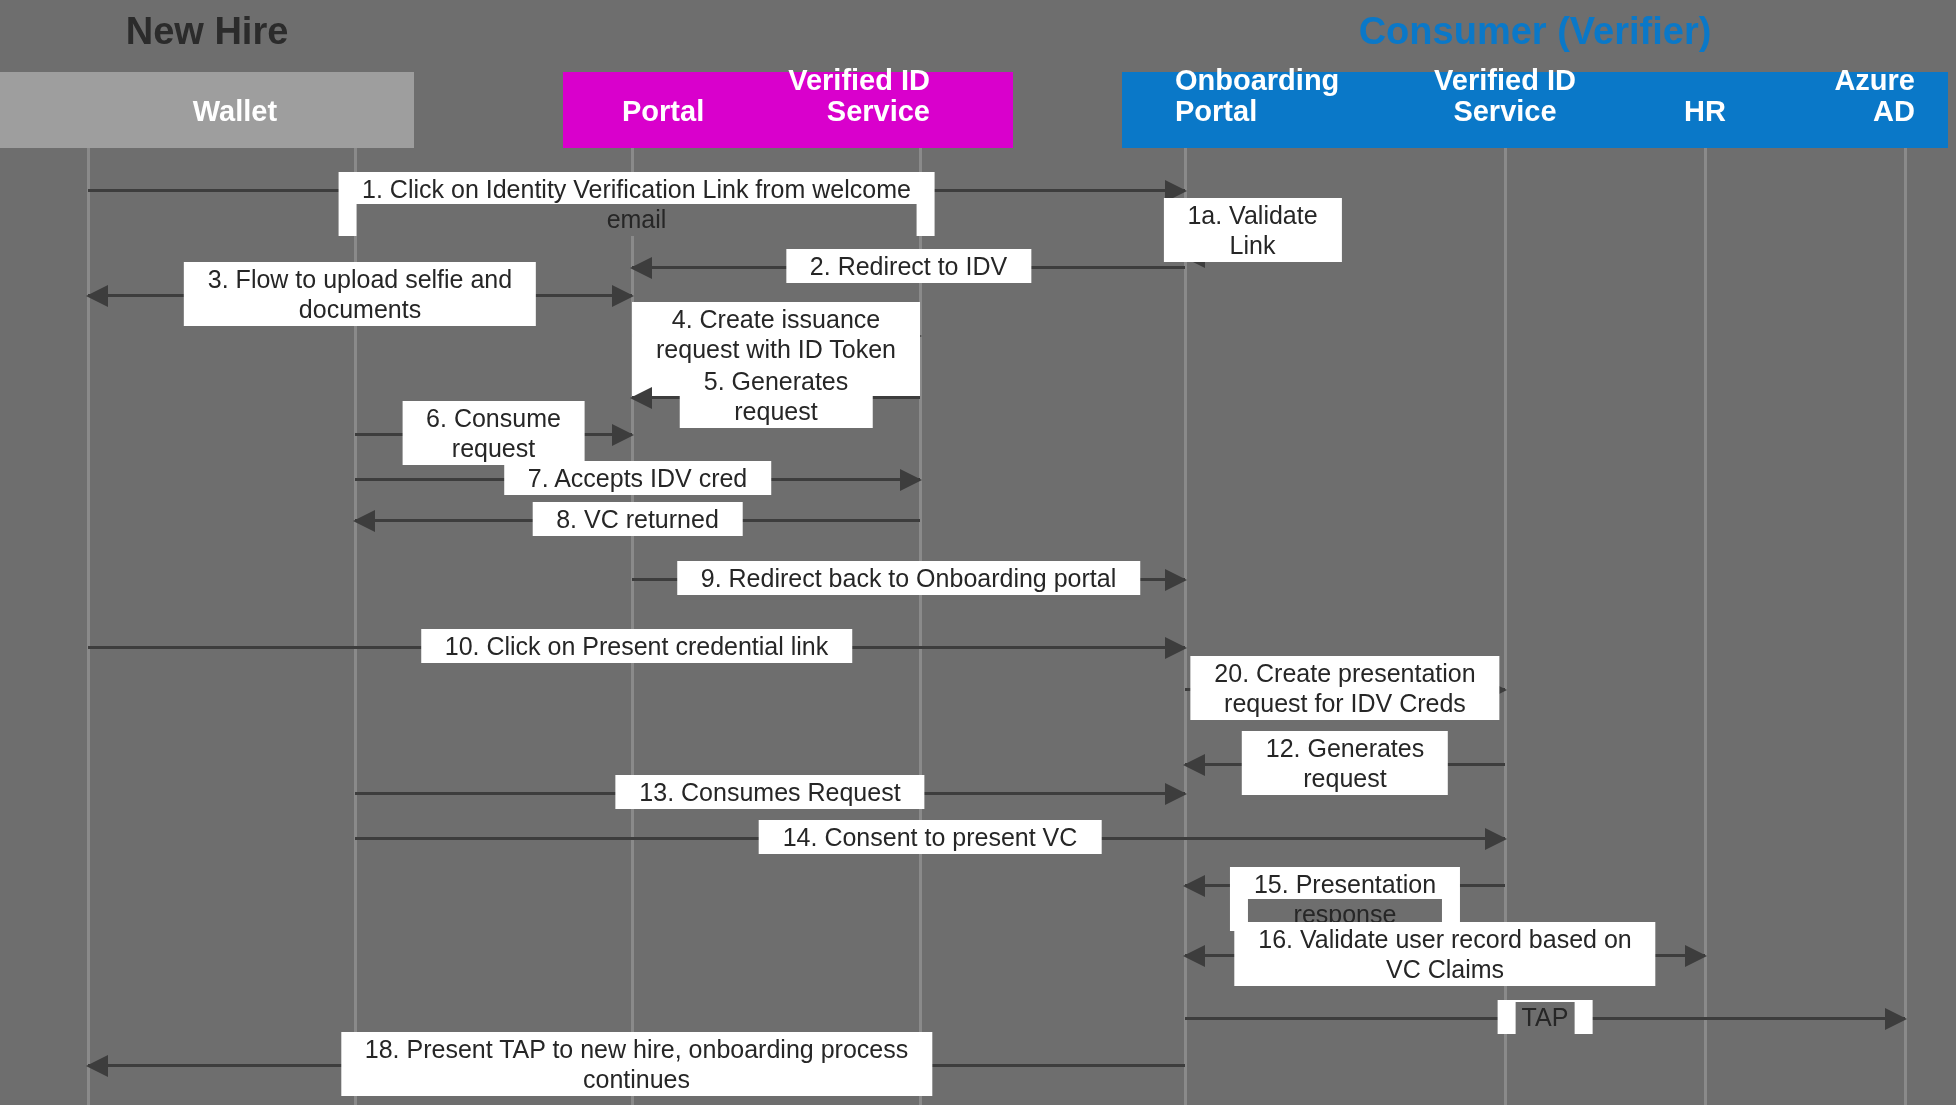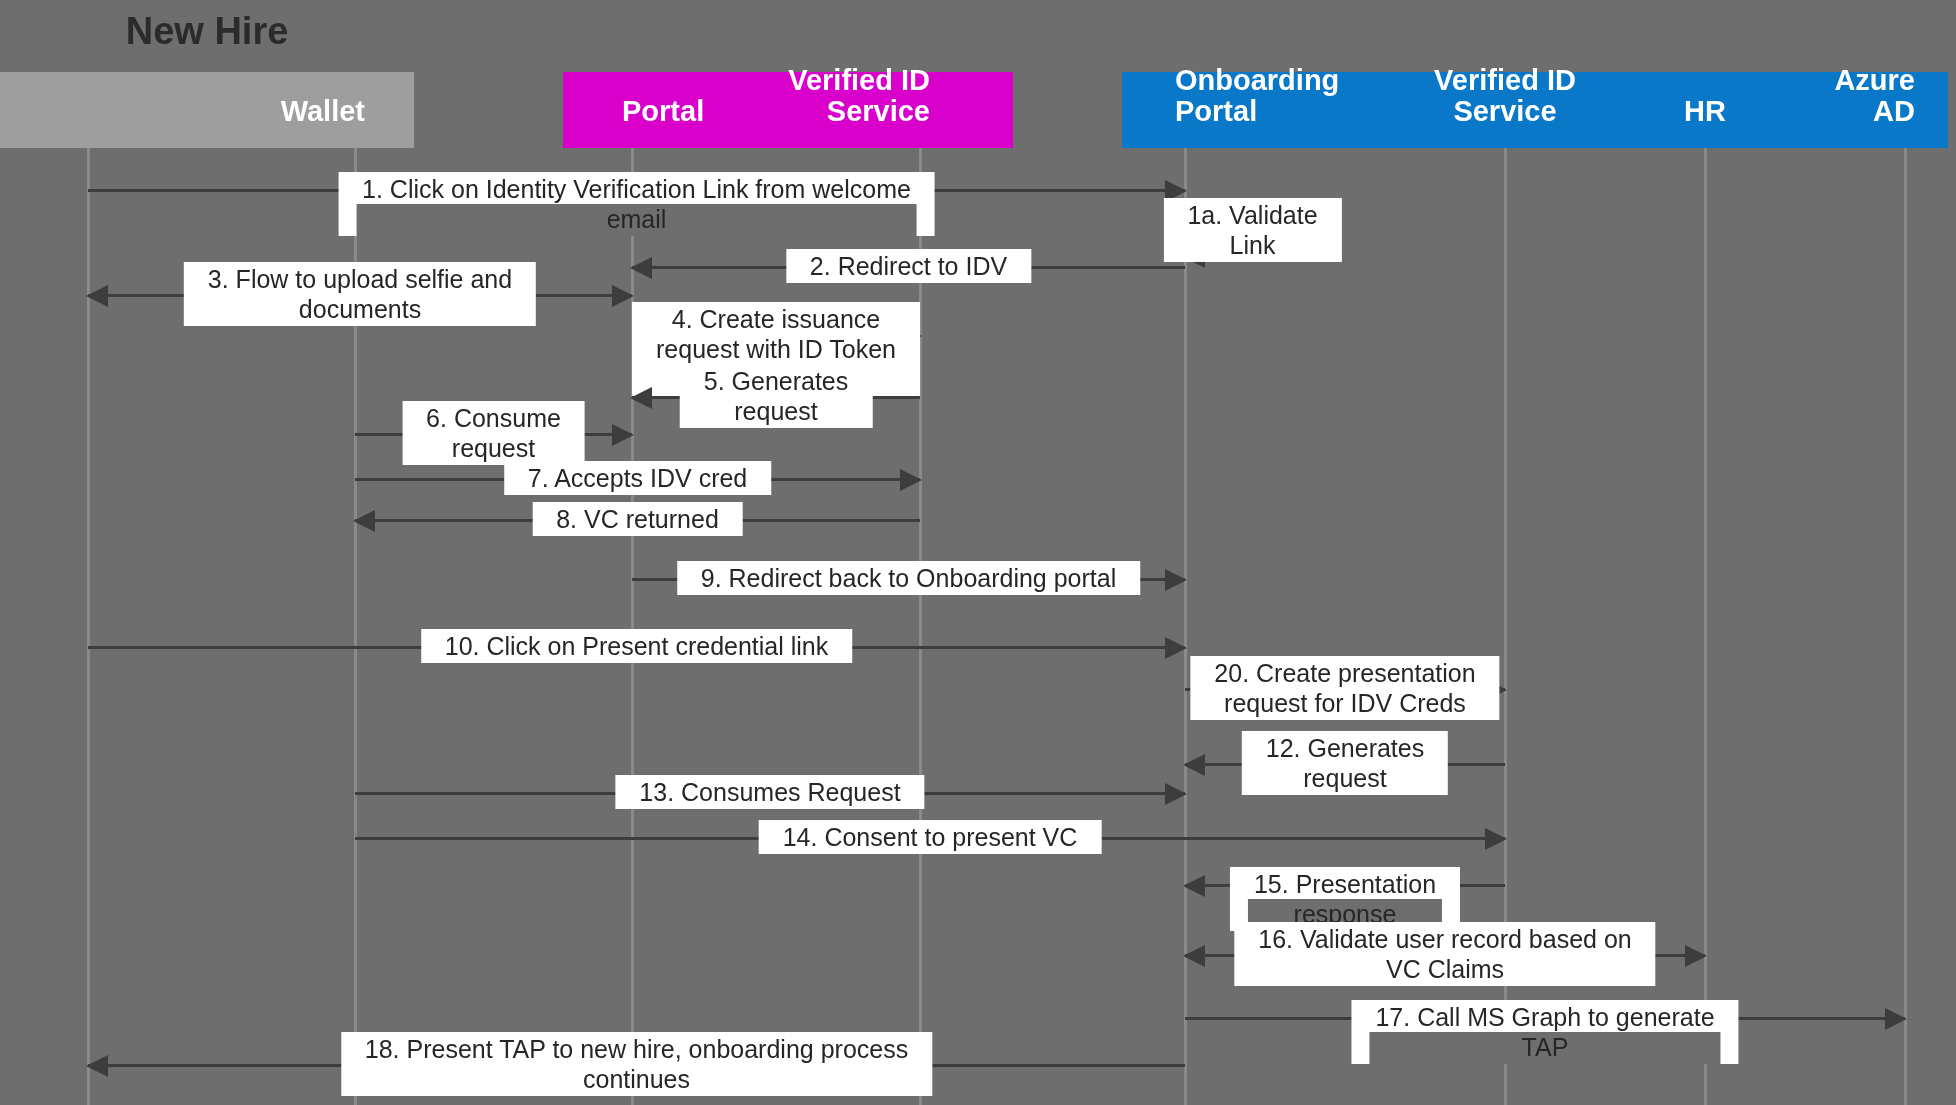--- a/index.html
+++ b/index.html
@@ -95,24 +95,25 @@
   .selfloop .side{
     position:absolute;right:0;width:3px;background:#3d3d3d;
   }
   .selfloop .arrow{position:absolute;}
 </style>
 </head>
 <body>
 
 <div id="canvas">
     <div class="group-title" style="left: 0px; width: 414px; top: 10px; font-size: 38px; color: rgb(43, 43, 43);">New Hire</div>
+    <div class="group-title" style="left: 1122px; width: 826px; top: 10px; font-size: 38px; color: rgb(10, 120, 200);">Consumer (Verifier)</div>
     <div class="actor-bar" style="left: 0px; width: 414px; top: 72px; height: 76px; background: rgb(158, 158, 158);"></div>
     <div class="actor-bar" style="left: 563px; width: 450px; top: 72px; height: 76px; background: rgb(217, 0, 204);"></div>
     <div class="actor-bar" style="left: 1122px; width: 826px; top: 72px; height: 76px; background: rgb(10, 120, 200);"></div>
-    <div class="actor-cell" style="position: absolute; top: 72px; height: 76px; display: flex; flex-direction: column; justify-content: flex-end; font-size: 29px; width: 260px; left: 105px; text-align: right;">
+    <div class="actor-cell" style="position: absolute; top: 72px; height: 76px; display: flex; flex-direction: column; justify-content: flex-end; font-size: 29px; width: 260px; left: 105px; text-align: center;">
       <span>Wallet</span>
     </div>
     <div class="actor-cell" style="position: absolute; top: 72px; height: 76px; display: flex; flex-direction: column; justify-content: flex-end; font-size: 29px; width: 260px; left: 622px; text-align: left;">
       <span>Portal</span>
     </div>
     <div class="actor-cell" style="position: absolute; top: 72px; height: 76px; display: flex; flex-direction: column; justify-content: flex-end; font-size: 29px; width: 260px; left: 670px; text-align: right;">
       <span>Verified ID</span>
       <span>Service</span>
     </div>
     <div class="actor-cell" style="position: absolute; top: 72px; height: 76px; display: flex; flex-direction: column; justify-content: flex-end; font-size: 29px; width: 260px; left: 1175px; text-align: left;">
@@ -223,20 +224,20 @@
     </div>
     <div class="msg" style="left: 1185px; width: 520px; top: 954px;">
       <div class="line"></div>
       <div class="arrow right"></div>
       <div class="arrow left"></div>
       <div class="msg-label boxed2"><span>16. Validate user record based on</span><span class="l2">VC Claims</span></div>
     </div>
     <div class="msg" style="left: 1185px; width: 720px; top: 1017px;">
       <div class="line"></div>
       <div class="arrow right"></div>
-      <div class="msg-label"><span>17. Call MS Graph to generate</span><span class="l2">TAP</span></div>
+      <div class="msg-label"><span class="l2">TAP</span></div>
     </div>
     <div class="msg" style="left: 88px; width: 1097px; top: 1064px;">
       <div class="line"></div>
       <div class="arrow left"></div>
       <div class="msg-label boxed2"><span>18. Present TAP to new hire, onboarding process</span><span class="l2">continues</span></div>
     </div>
   </div>
 
 </body></html>

